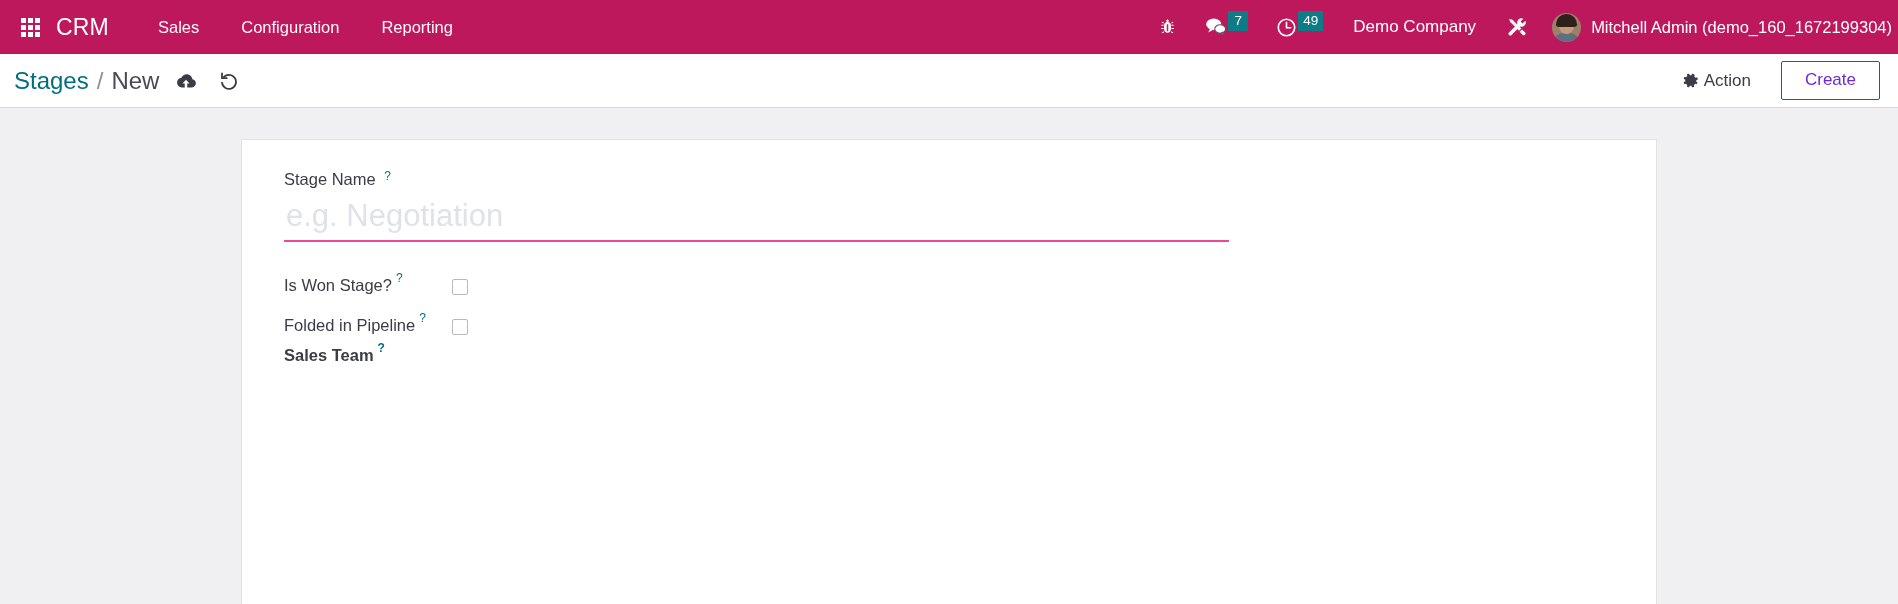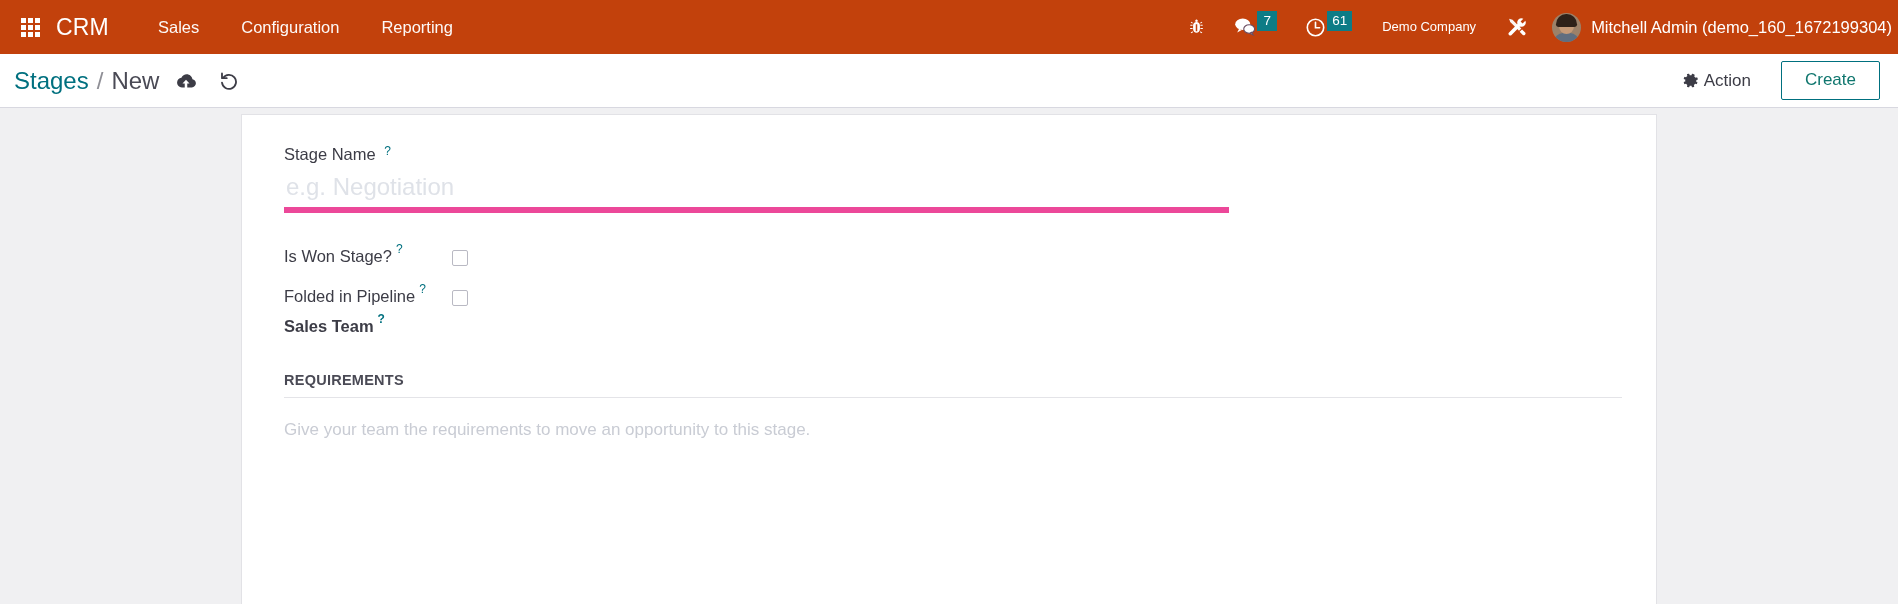--- a/index.html
+++ b/index.html
@@ -22,21 +22,21 @@
     height: 604px;
     position: relative;
     background: #ffffff;
     display: flex;
     flex-direction: column;
   }
 
   
   .navbar {
     height: 54px;
-    background: #c2410c;
+    background: #be185d;
     display: flex;
     align-items: center;
     flex: 0 0 54px;
     padding: 0 0 0 8px;
     position: relative;
     overflow: hidden;
   }
 
   .apps-toggle {
     width: 44px;
@@ -114,21 +114,21 @@
     min-width: 20px;
     text-align: center;
     margin-left: 1px;
     position: relative;
     top: -6px;
     font-family: "Liberation Sans", sans-serif;
   }
 
   .company-name {
     color: #ffffff;
-    font-size: 13px;
+    font-size: 17px;
     padding: 0 16px;
     line-height: 54px;
     cursor: pointer;
     white-space: nowrap;
   }
 
   .user-menu {
     display: flex;
     align-items: center;
     height: 40px;
@@ -229,35 +229,35 @@
     gap: 5px;
     font-size: 17px;
     color: #3c3c46;
     cursor: pointer;
     padding: 6px 12px;
     margin-right: 18px;
   }
 
   .btn-create {
     border: 1px solid #00707f;
-    color: #0f766e;
+    color: #6d28d9;
     background: #ffffff;
     font-size: 17px;
     padding: 7px 23px;
     border-radius: 2px;
     cursor: pointer;
     font-family: "Liberation Sans", sans-serif;
     line-height: 1.35;
   }
 
   
   .content {
     flex: 1 1 auto;
     background: #f0f0f2;
-    padding: 6px 0 0 0;
+    padding: 31px 0 0 0;
     overflow: hidden;
     position: relative;
   }
 
   .form-sheet-wrap {
     display: flex;
     justify-content: center;
   }
 
   .form-sheet {
@@ -286,24 +286,24 @@
     cursor: help;
   }
 
   
   .stage-name-group { margin-bottom: 13px; }
   .stage-name-label { margin-bottom: 7px; display: block; }
 
   .stage-name-input {
     width: 945px;
     border: none;
-    border-bottom: 6px solid #ec4899;
+    border-bottom: 2px solid #ec4899;
     outline: none;
     font-family: "Liberation Sans", sans-serif;
-    font-size: 24px;
+    font-size: 31px;
     font-weight: 300;
     color: #701a75;
     padding: 2px 2px 6px 2px;
     background: transparent;
     display: block;
   }
   .stage-name-input::placeholder {
     color: #dfe2e8;
     font-weight: 300;
   }
@@ -417,21 +417,21 @@
           <path d="M19.2 16.8 21 19.8l-3.6-1.8z" fill="#ffffff" stroke="#6b4c61" stroke-width="1.2"></path>
         </svg>
         <span class="badge">7</span>
       </div>
 
       <div class="sys-icon">
         <svg width="21" height="21" viewBox="0 0 22 22">
           <circle cx="11" cy="11" r="8.6" fill="none" stroke="#ffffff" stroke-width="1.7"></circle>
           <path d="M11 5.6v5.6h4.3" fill="none" stroke="#ffffff" stroke-width="1.7" stroke-linecap="round"></path>
         </svg>
-        <span class="badge">61</span>
+        <span class="badge">49</span>
       </div>
 
       <div class="company-name">Demo Company</div>
 
       <div class="sys-icon">
         <svg width="22" height="22" viewBox="0 0 24 24" fill="#ffffff">
           <path d="M16.9 2.4c-2.6 0-4.7 2.1-4.7 4.7 0 .6.1 1.2.3 1.7L3.1 18.2c-.6.6-.6 1.6 0 2.2l.5.5c.6.6 1.6.6 2.2 0l9.4-9.4c.5.2 1.1.3 1.7.3 2.6 0 4.7-2.1 4.7-4.7 0-.7-.2-1.4-.5-2l-3 3-2.2-2.2 3-3c-.6-.3-1.3-.5-2-.5z"></path>
           <path d="M3.4 3.1 7.1 4l9.6 9.6-2.5 2.5L4.6 6.5z" opacity="0.95"></path>
           <path d="M17.5 14.6 20.9 18c.6.6.6 1.6 0 2.2l-.4.4c-.6.6-1.6.6-2.2 0l-3.4-3.4z"></path>
         </svg>
@@ -514,24 +514,19 @@
           </div>
 
           <div class="team-row">
             <span class="team-label">
               <span>Sales Team</span>
               <span class="tip">?</span>
             </span>
             <span class="team-value"></span>
           </div>
 
-          <div class="req-section">
-            <div class="req-title">REQUIREMENTS</div>
-            <div class="req-divider"></div>
-            <div class="req-placeholder">Give your team the requirements to move an opportunity to this stage.</div>
-          </div>
 
         </div>
       </div>
     </div>
   </div>
 
 </div>
 
 </body></html>

